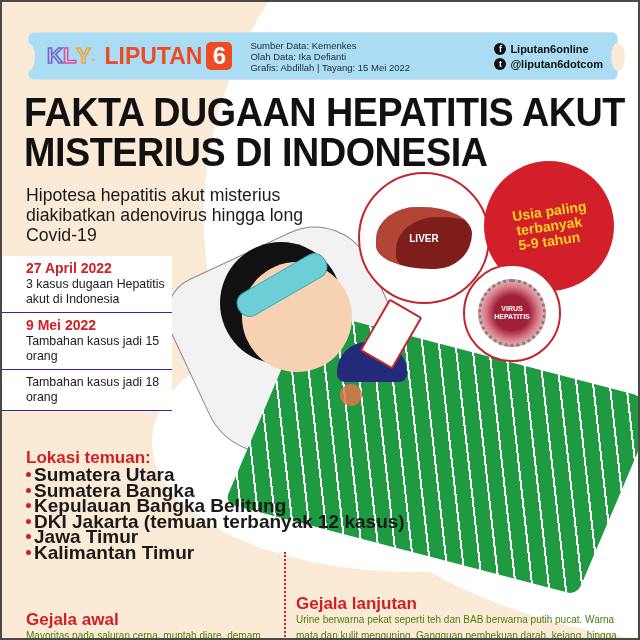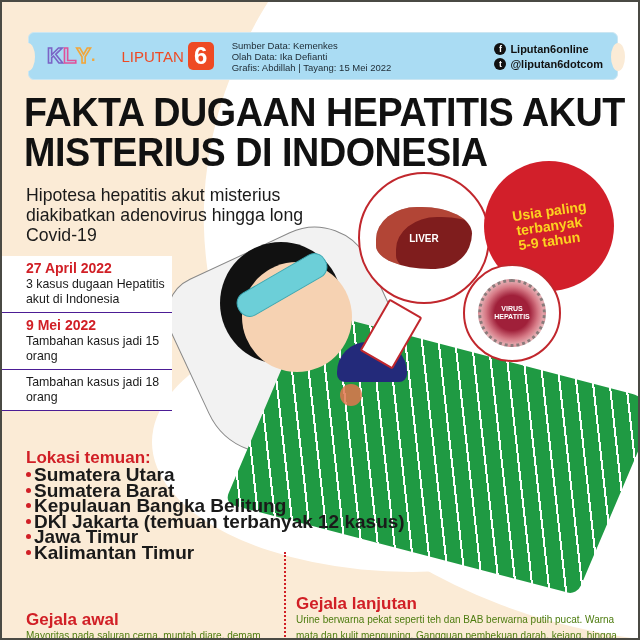--- a/index.html
+++ b/index.html
@@ -54,22 +54,22 @@
     font-size: 22px; font-weight: bold; letter-spacing: -1px;
   }
   .kly span {
     -webkit-text-stroke: 1.6px; color: transparent;
   }
   .kly .k { -webkit-text-stroke-color: #7b63c6; }
   .kly .l { -webkit-text-stroke-color: #e0519a; }
   .kly .y { -webkit-text-stroke-color: #f2a63a; }
   .kly .dot { color: #f2a63a; -webkit-text-stroke: 0; font-size: 16px; }
   .liputan {
-    margin-left: 27px;
-    font-size: 15px; font-weight: normal; color: #ee4a24;
+    margin-left: 10px;
+    font-size: 23px; font-weight: bold; color: #ee4a24;
     letter-spacing: 0px;
   }
   .six {
     margin-left: 4px; width: 26px; height: 28px;
     background: #ee4a24; color: #fff; border-radius: 5px;
     font-size: 24px; font-weight: bold; display: flex;
     align-items: center; justify-content: center; line-height: 1;
   }
   .credits {
     margin-left: 18px; font-size: 9.5px; color: #1d2a33; line-height: 11px;
@@ -286,21 +286,21 @@
 
   <div class="lokasi">
     <div class="lokasi-title">Lokasi temuan:</div>
     <ul class="lokasi-list">
       <li>
           <span class="bullet"></span>
           <span>Sumatera Utara</span>
         </li>
       <li>
           <span class="bullet"></span>
-          <span>Sumatera Barat</span>
+          <span>Sumatera Bangka</span>
         </li>
       <li>
           <span class="bullet"></span>
           <span>Kepulauan Bangka Belitung</span>
         </li>
       <li>
           <span class="bullet"></span>
           <span>DKI Jakarta (temuan terbanyak 12 kasus)</span>
         </li>
       <li>

